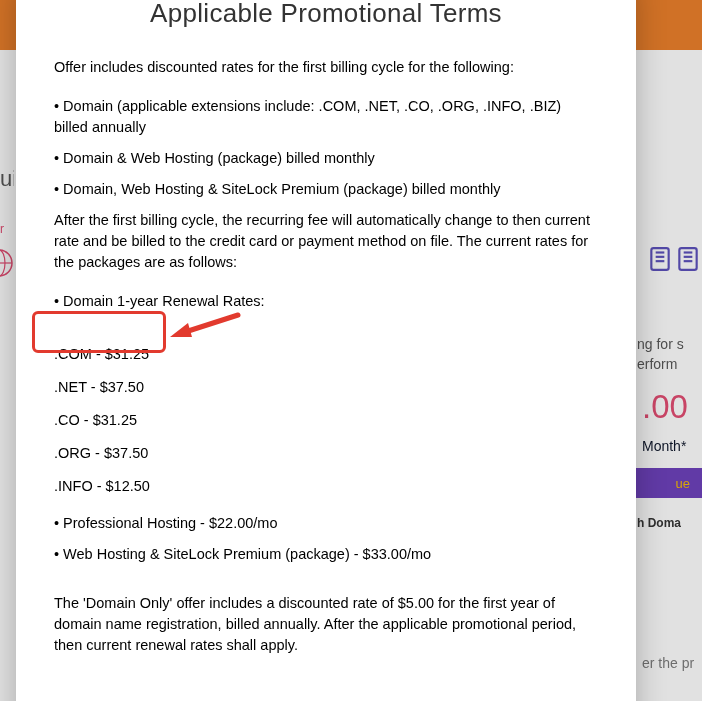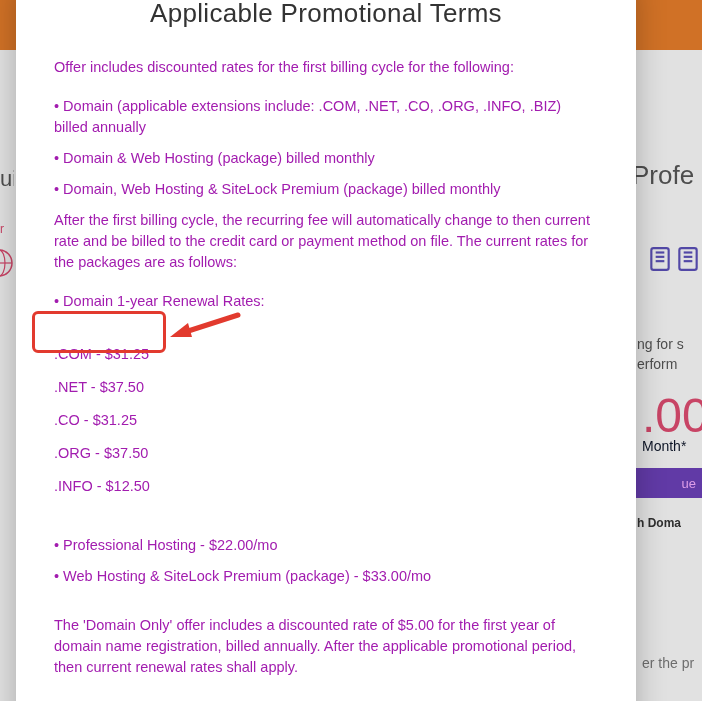--- a/index.html
+++ b/index.html
@@ -60,48 +60,48 @@
     white-space: nowrap;
     padding-left: 21px;
   }
   .bg-price {
     position: absolute;
     top: 388px;
     right: 0;
     width: 60px;
     overflow: hidden;
     white-space: nowrap;
-    font-size: 48px;
+    font-size: 33px;
     color: #d94a6e;
     font-weight: 300;
   }
   .bg-permonth {
     position: absolute;
     top: 438px;
     right: 0;
     width: 60px;
     overflow: hidden;
     white-space: nowrap;
     font-size: 14px;
     color: #0f172a;
   }
   .bg-cta {
     position: absolute;
     top: 468px;
     right: 0;
     width: 81px;
     height: 30px;
     background: #6a3fb5;
-    color: #f0abfc;
+    color: #eab308;
     font-size: 13px;
     border-radius: 3px 0 0 3px;
     display: flex;
     align-items: center;
     justify-content: flex-end;
-    padding-right: 6px;
+    padding-right: 12px;
     box-sizing: border-box;
   }
   .bg-linkline {
     position: absolute;
     top: 516px;
     right: 0;
     width: 65px;
     overflow: hidden;
     white-space: nowrap;
     font-size: 12px;
@@ -132,21 +132,21 @@
   .modal-title {
     text-align: center;
     font-size: 26px;
     font-weight: 300;
     color: #333;
     margin: 0 0 28px 0;
     letter-spacing: 0.3px;
   }
 
   .modal-body {
-    color: #a21caf;
+    color: #000000;
     font-size: 14.5px;
     line-height: 1.45;
   }
   .modal-body p { margin: 0 0 18px 0; }
   .modal-body .bullets { margin: 0 0 10px 0; }
   .modal-body .bullets div { margin-bottom: 10px; }
   .rates-list div { margin-bottom: 12px; }
 
   .highlight-box {
     position: absolute;
@@ -221,21 +221,20 @@
   <div class="bg-left-red">r</div>
   <div class="bg-left-globe">
     <svg viewBox="0 0 30 30">
         <circle cx="15" cy="15" r="13" fill="none" stroke="#d94a6e" stroke-width="1.5"></circle>
         <ellipse cx="15" cy="15" rx="6" ry="13" fill="none" stroke="#d94a6e" stroke-width="1.2"></ellipse>
         <line x1="2" y1="15" x2="28" y2="15" stroke="#d94a6e" stroke-width="1.2"></line>
       </svg>
   </div>
 
   <div class="bg-headings">
-    <div>Profe</div>
   </div>
   <div class="bg-icons-row">
     <svg viewBox="0 0 20 24">
         <rect x="2" y="2" width="16" height="20" rx="2" fill="none" stroke="#5a4fb5" stroke-width="2"></rect>
         <line x1="6" y1="6" x2="14" y2="6" stroke="#5a4fb5" stroke-width="2"></line>
         <line x1="6" y1="10" x2="14" y2="10" stroke="#5a4fb5" stroke-width="2"></line>
         <line x1="6" y1="14" x2="14" y2="14" stroke="#5a4fb5" stroke-width="2"></line>
       </svg>
     <svg viewBox="0 0 20 24">
         <rect x="2" y="2" width="16" height="20" rx="2" fill="none" stroke="#5a4fb5" stroke-width="2"></rect>
@@ -271,21 +270,21 @@
     <div class="bullets">
       <div>• Domain (applicable extensions include: .COM, .NET, .CO, .ORG, .INFO, .BIZ) billed annually</div>
       <div>• Domain &amp; Web Hosting (package) billed monthly</div>
       <div>• Domain, Web Hosting &amp; SiteLock Premium (package) billed monthly</div>
     </div>
 
     <p>After the first billing cycle, the recurring fee will automatically change to then current rate and be billed to the credit card or payment method on file. The current rates for the packages are as follows:</p>
 
     <p style="margin-bottom:32px">• Domain 1-year Renewal Rates:</p>
 
-    <div class="rates-list" style="margin-bottom:38px">
+    <div class="rates-list" style="margin-bottom:16px">
       <div>.COM - $31.25</div>
       <div>.NET - $37.50</div>
       <div>.CO - $31.25</div>
       <div>.ORG - $37.50</div>
       <div>.INFO - $12.50</div>
     </div>
 
     <div class="bullets" style="margin-bottom:28px">
       <div>• Professional Hosting - $22.00/mo</div>
       <div>• Web Hosting &amp; SiteLock Premium (package) - $33.00/mo</div>

